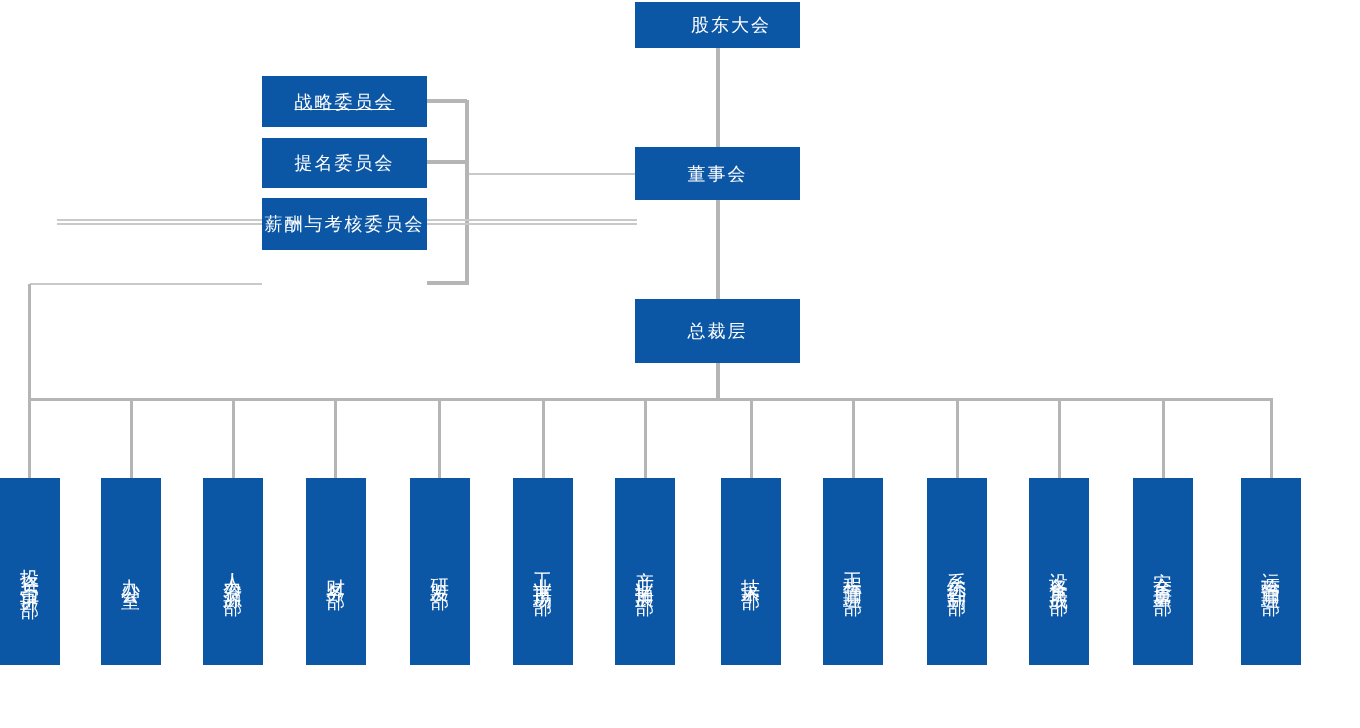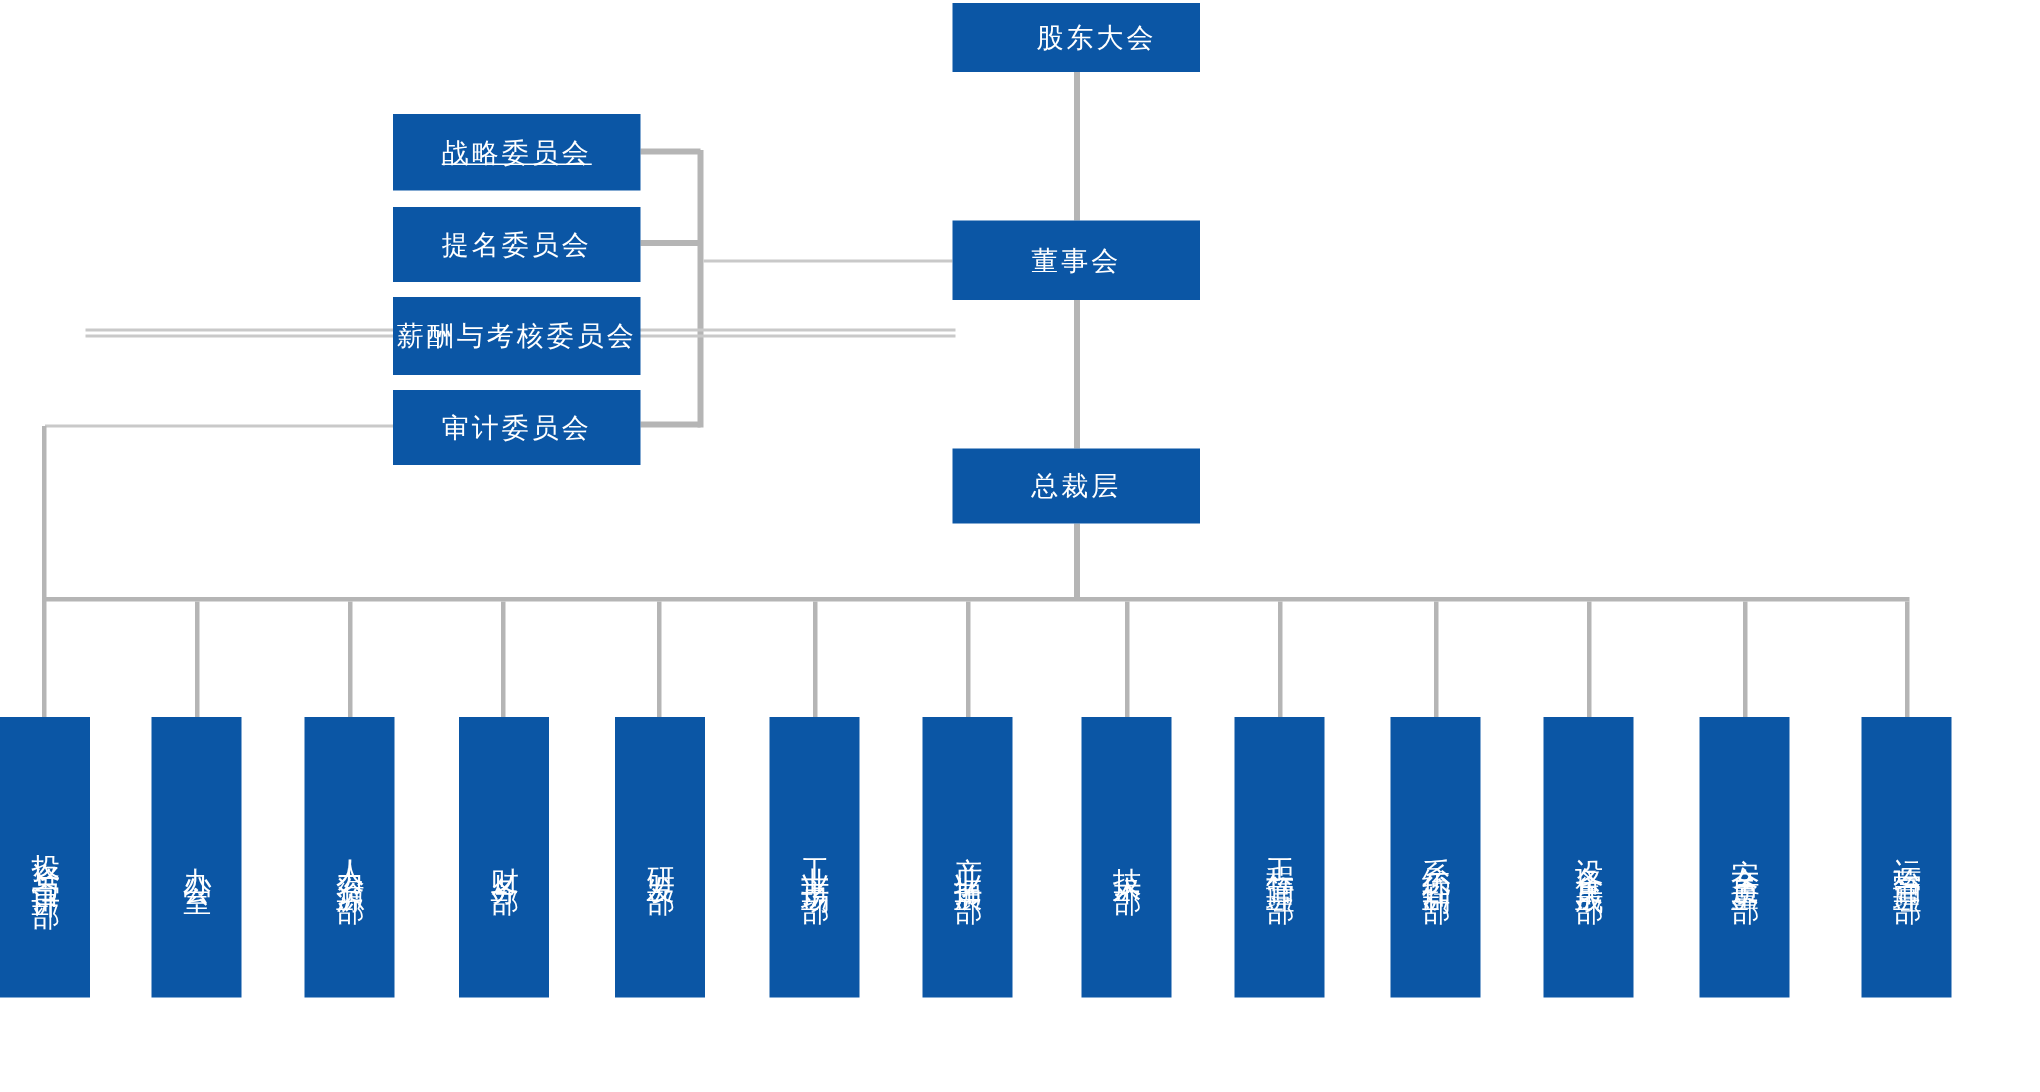--- a/index.html
+++ b/index.html
@@ -80,29 +80,26 @@
     </div>
 
   <div class="node node-h" style="left:262px;top:138px;height:50px;">
       <span>提名委员会</span>
     </div>
 
   <div class="node node-h" style="left:262px;top:198px;height:52px;">
       <span>薪酬与考核委员会</span>
     </div>
 
-  <div class="node node-h" style="left:262px;top:260px;height:50px;">
-      <span>审计委员会</span>
-    </div>
 
   <div class="node node-h" style="left:635px;top:147px;height:53px;">
       <span>董事会</span>
     </div>
 
-  <div class="node node-h" style="left:635px;top:299px;height:50px;text-align:right;">
+  <div class="node node-h" style="left:635px;top:299px;height:64px;text-align:right;">
       <span>总裁层</span>
     </div>
 
   <div class="dept" style="left:0px;">
       <span class="vtext">投资与审计部</span>
     </div>
   <div class="dept" style="left:101px;">
       <span class="vtext">办公室</span>
     </div>
   <div class="dept" style="left:203px;">

